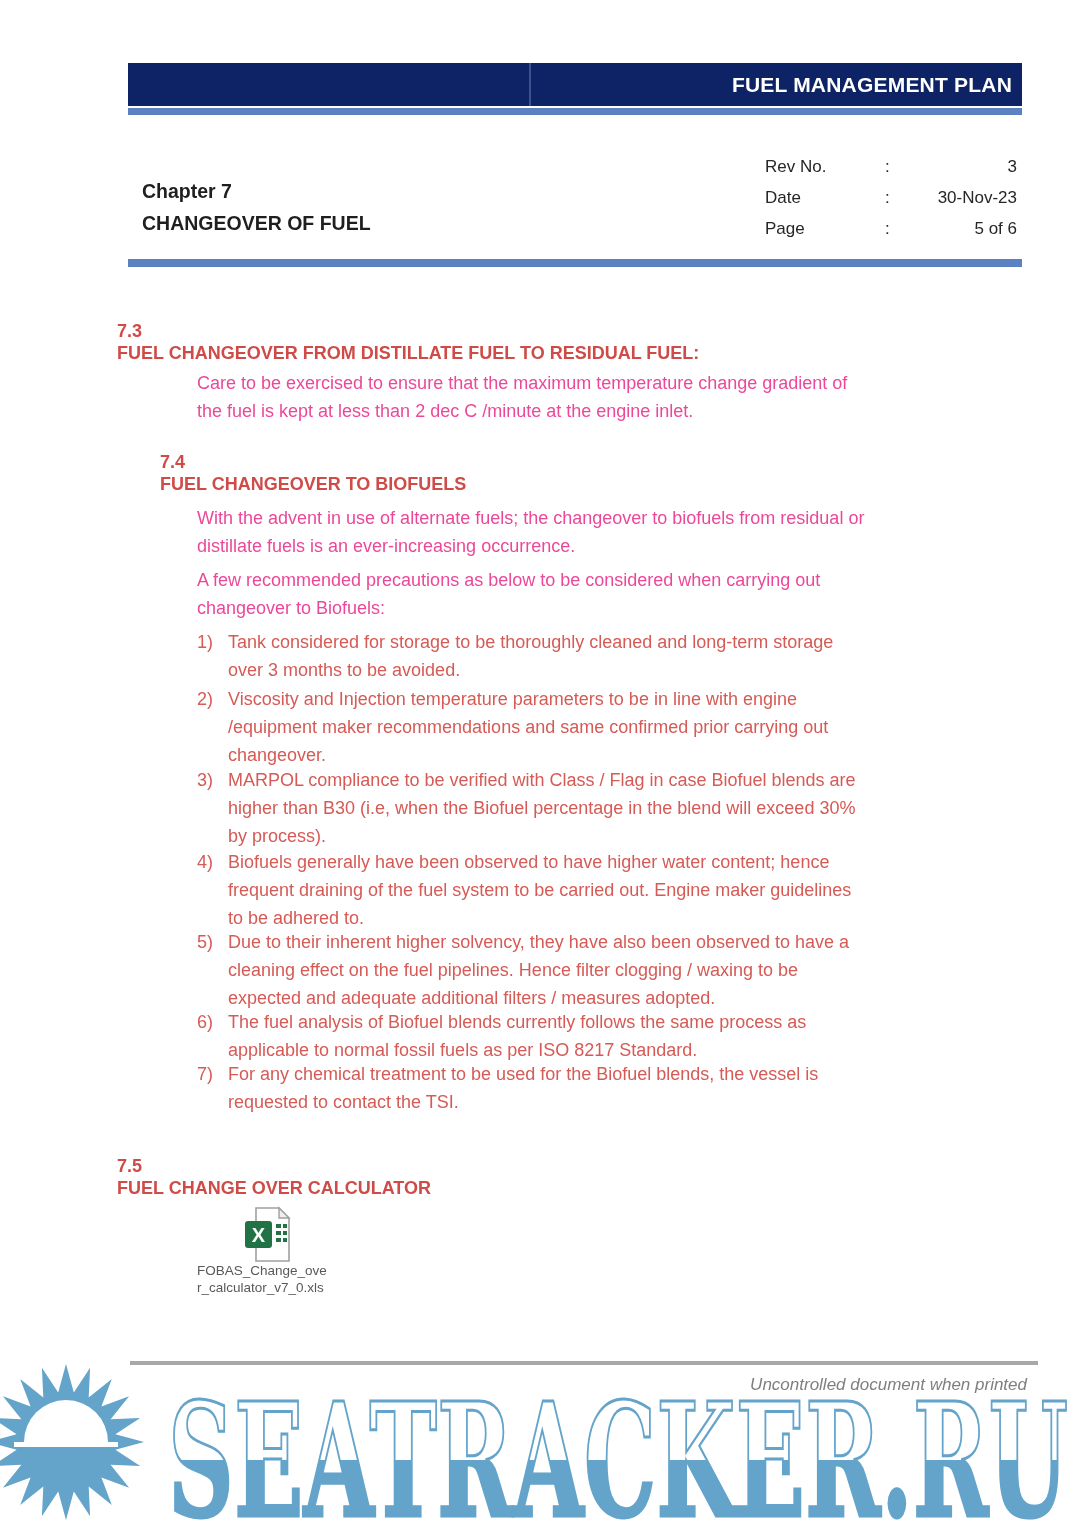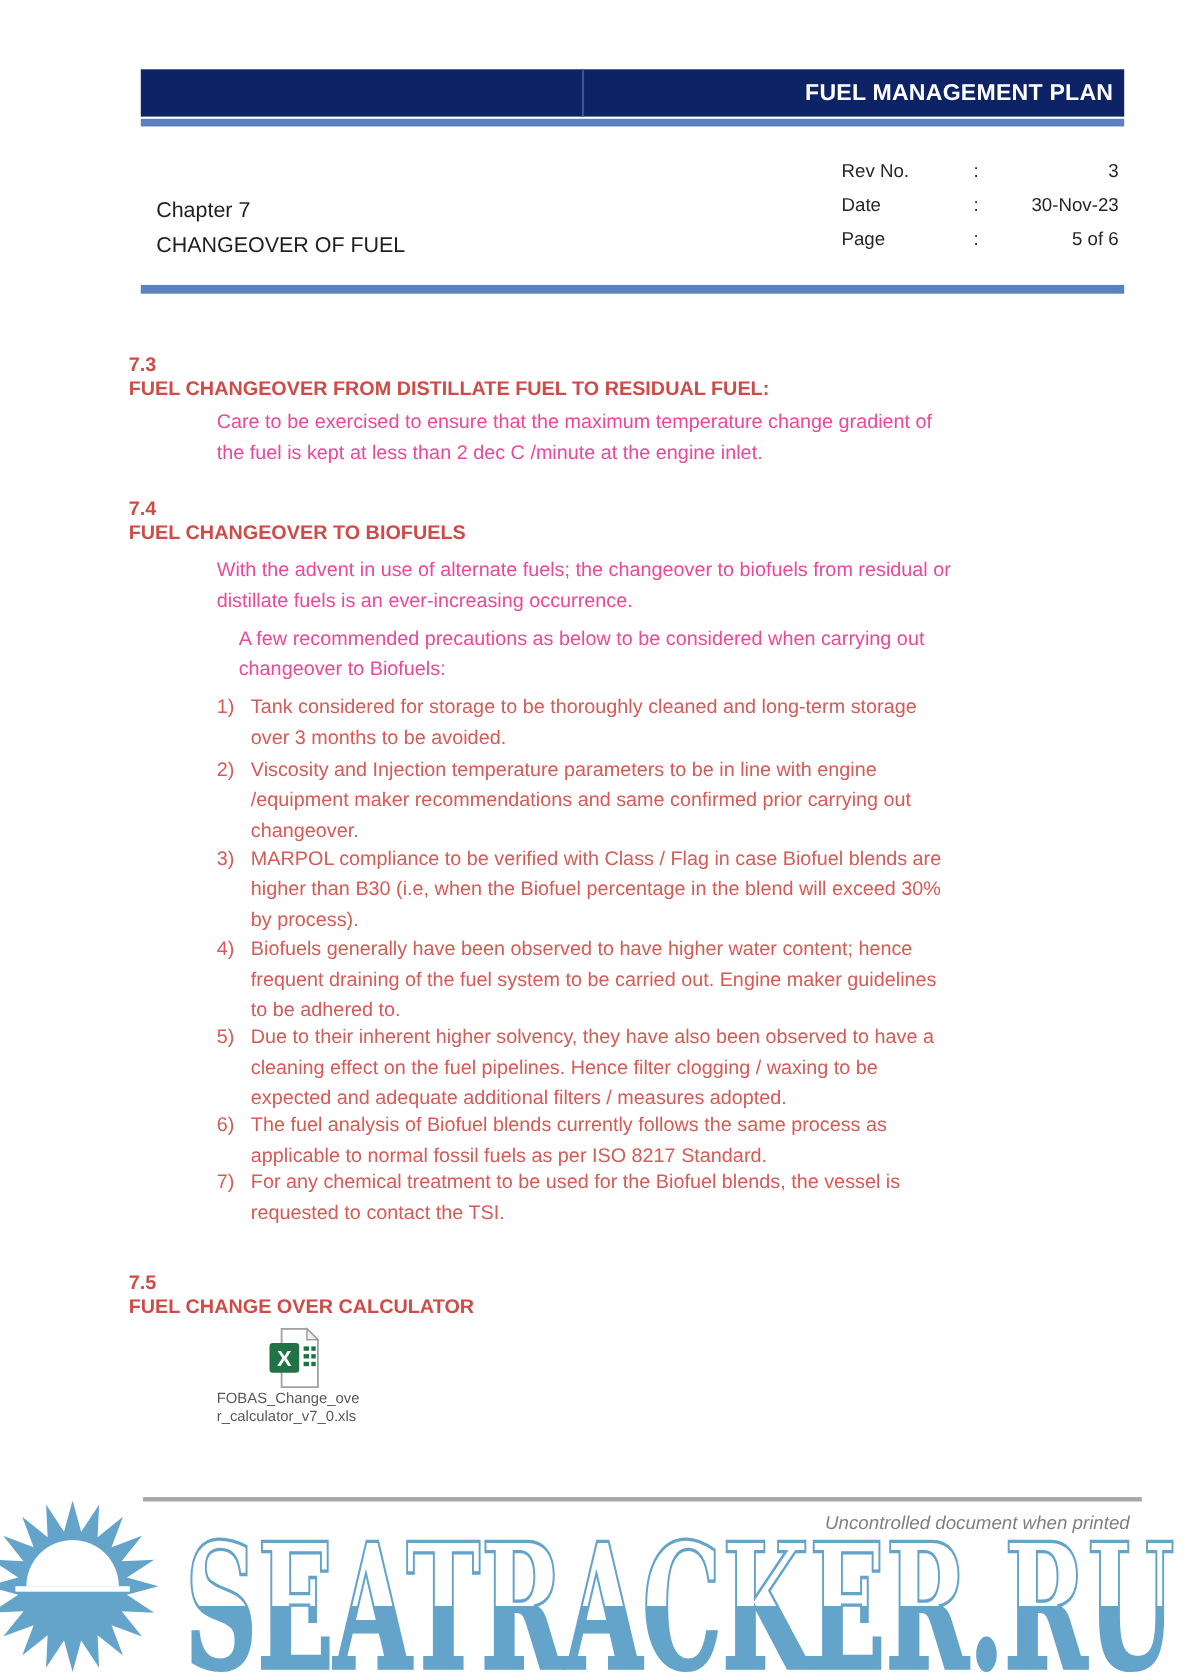--- a/index.html
+++ b/index.html
@@ -9,23 +9,23 @@
     font-family:"Liberation Sans", sans-serif;color:#262626;border-radius:14px;
   }
   
   .hdr-bar{position:absolute;left:128px;top:63px;width:894px;height:43px;background:#0d2365;display:flex;}
   .hdr-cell-left{width:401px;height:100%;border-right:2px solid #3c5390;}
   .hdr-cell-right{flex:1;display:flex;align-items:center;justify-content:flex-end;padding-right:10px;}
   .hdr-title{color:#ffffff;font-weight:bold;font-size:21px;letter-spacing:.2px;}
   .rule-blue{position:absolute;background:#5b81c2;}
   .rule1{left:128px;top:108px;width:894px;height:7px;}
   .rule2{left:128px;top:259px;width:894px;height:8px;}
-  .chapter-block{position:absolute;left:142px;top:175px;line-height:32px;font-size:19.5px;font-weight:normal;color:#1f1f1f;}
+  .chapter-block{position:absolute;left:142px;top:175px;line-height:32px;font-size:19.5px;font-weight:bold;color:#1f1f1f;}
   .meta-block{position:absolute;left:765px;top:146px;width:252px;font-size:17px;}
-  .meta-row{display:flex;height:31px;align-items:flex-start;}
+  .meta-row{display:flex;height:31px;align-items:flex-end;}
   .meta-label{width:120px;}
   .meta-sep{width:22px;}
   .meta-value{flex:1;text-align:right;}
   
   .sec-head{position:absolute;left:117px;display:flex;color:#cf4b47;font-weight:bold;font-size:18px;line-height:22px;flex-direction:column;}
   .sec-num{width:65px;}
   .para{position:absolute;left:197px;color:#ec4899;font-size:18px;line-height:28px;}
   .para .ln{white-space:nowrap;}
   .list-item{position:absolute;left:197px;display:flex;color:#d65a55;font-size:18px;line-height:28px;}
   .li-marker{width:31px;flex:none;}
@@ -78,29 +78,29 @@
 
   <div class="sec-head" style="top:320px;">
     <span class="sec-num">7.3</span>
     <span>FUEL CHANGEOVER FROM DISTILLATE FUEL TO RESIDUAL FUEL:</span>
   </div>
   <div class="para" style="top:369px;">
     <div class="ln">Care to be exercised to ensure that the maximum temperature change gradient of</div>
     <div class="ln">the fuel is kept at less than 2 dec C /minute at the engine inlet.</div>
   </div>
 
-  <div class="sec-head" style="top:451px;">
+  <div class="sec-head" style="top:451px;margin-left:43px;">
     <span class="sec-num">7.4</span>
     <span>FUEL CHANGEOVER TO BIOFUELS</span>
   </div>
   <div class="para" style="top:504px;">
     <div class="ln">With the advent in use of alternate fuels; the changeover to biofuels from residual or</div>
     <div class="ln">distillate fuels is an ever-increasing occurrence.</div>
   </div>
-  <div class="para" style="top:566px;margin-left:20px;">
+  <div class="para" style="top:566px;">
     <div class="ln">A few recommended precautions as below to be considered when carrying out</div>
     <div class="ln">changeover to Biofuels:</div>
   </div>
 
   <div class="list-item" style="top:628px;">
     <span class="li-marker">1)</span>
     <span class="li-lines">
       <div class="ln">Tank considered for storage to be thoroughly cleaned and long-term storage</div>
       <div class="ln">over 3 months to be avoided.</div>
     </span>

